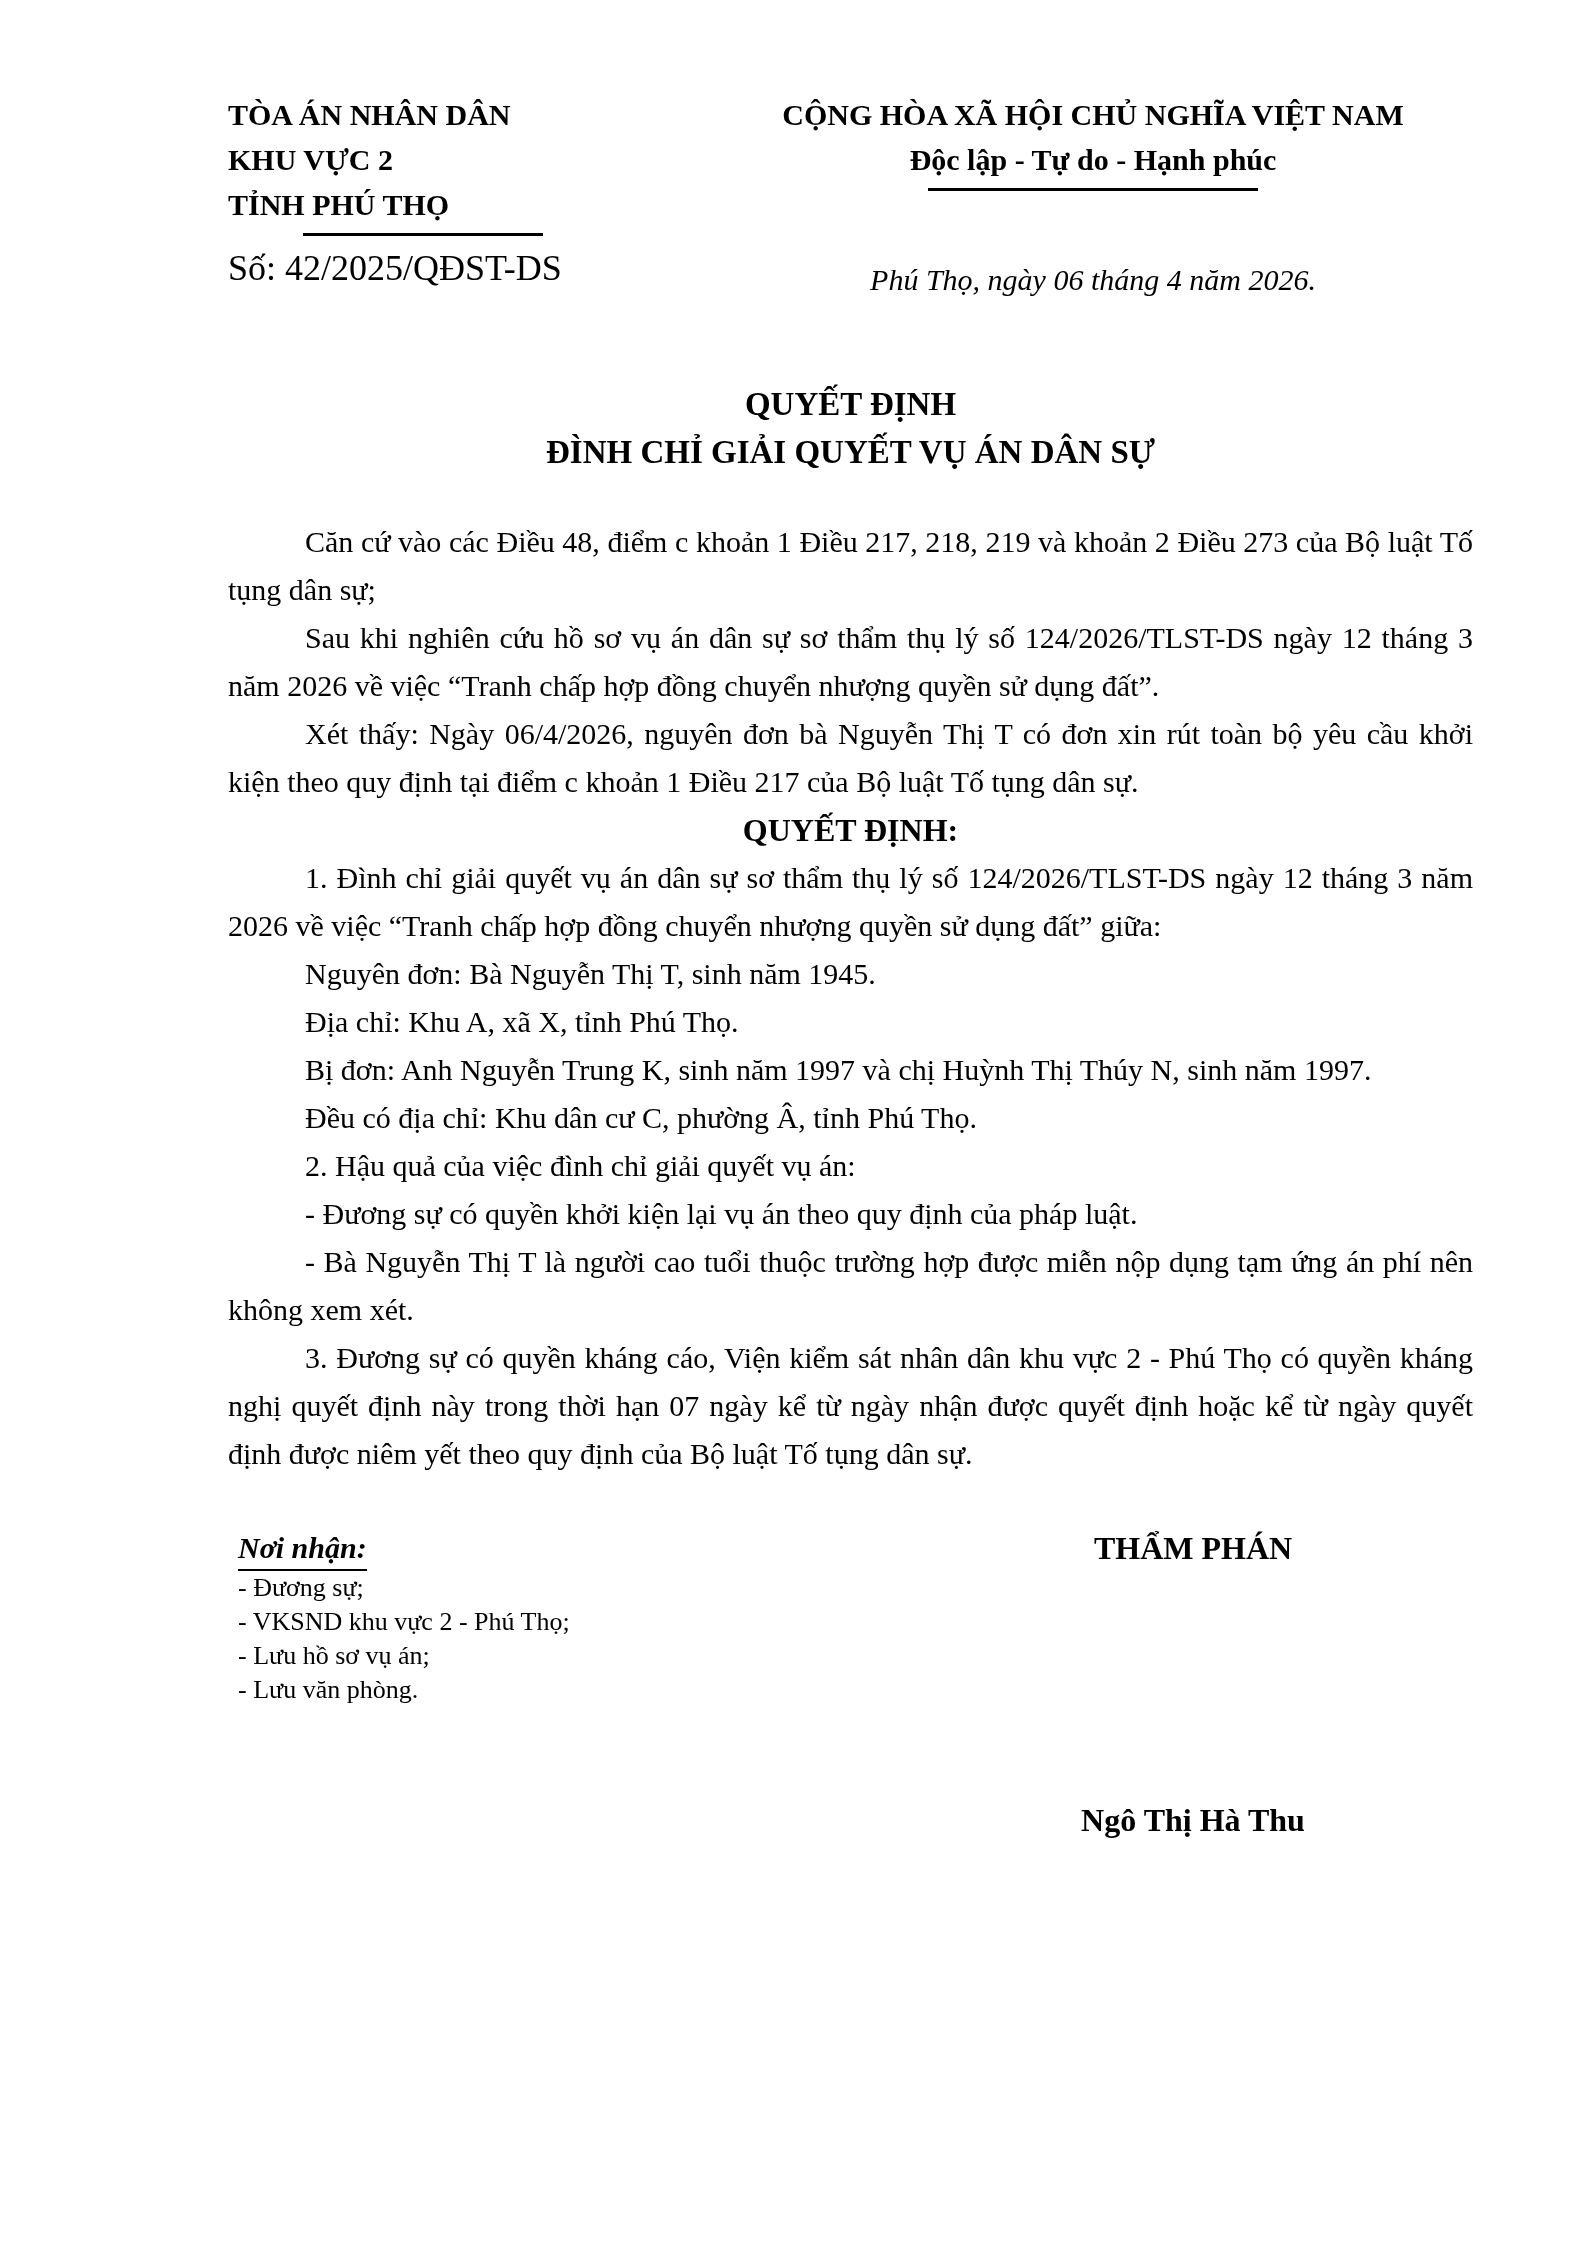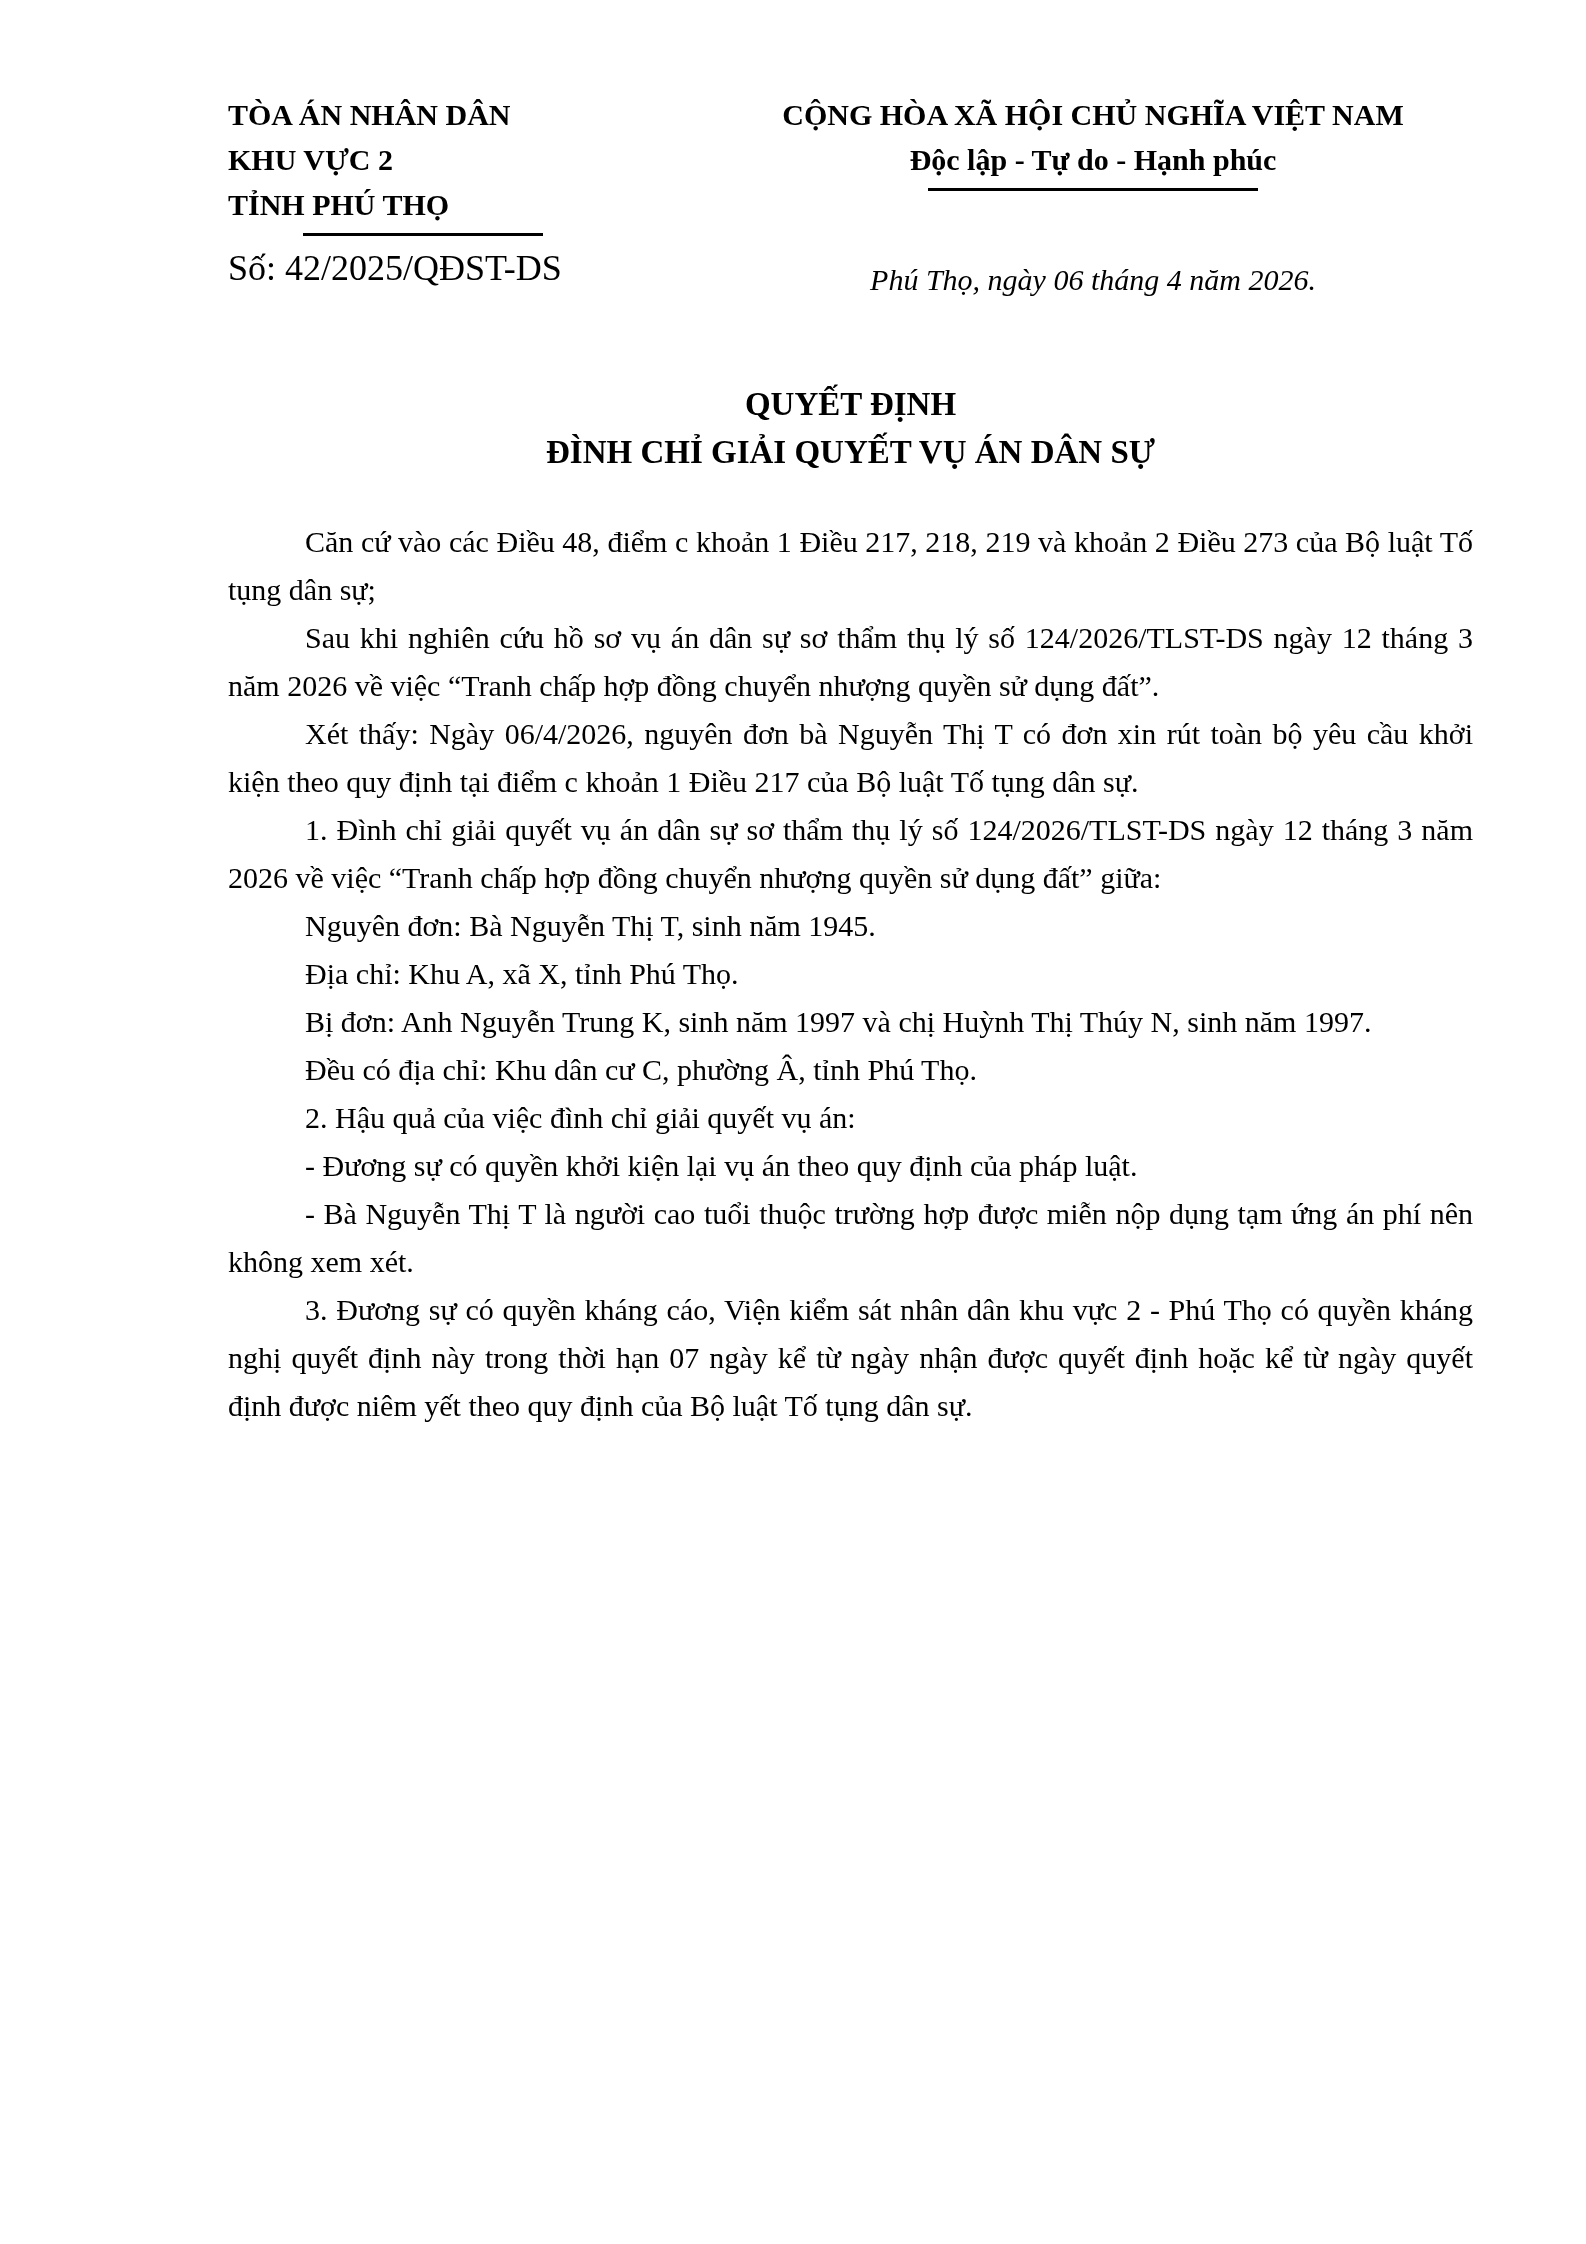--- a/index.html
+++ b/index.html
@@ -154,26 +154,40 @@
   <div class="title-block">
     <div class="title-line">QUYẾT ĐỊNH</div>
     <div class="title-line">ĐÌNH CHỈ GIẢI QUYẾT VỤ ÁN DÂN SỰ</div>
   </div>
 
   <div class="body-block">
     <p>Căn cứ vào các Điều 48, điểm c khoản 1 Điều 217, 218, 219 và khoản 2 Điều 273 của Bộ luật Tố tụng dân sự;</p>
     <p>Sau khi nghiên cứu hồ sơ vụ án dân sự sơ thẩm thụ lý số 124/2026/TLST-DS ngày 12 tháng 3 năm 2026 về việc “Tranh chấp hợp đồng chuyển nhượng quyền sử dụng đất”.</p>
     <p>Xét thấy: Ngày 06/4/2026, nguyên đơn bà Nguyễn Thị T có đơn xin rút toàn bộ yêu cầu khởi kiện theo quy định tại điểm c khoản 1 Điều 217 của Bộ luật Tố tụng dân sự.</p>
 
+    <h2 class="section-heading">QUYẾT ĐỊNH:</h2>
 
     <p>1. Đình chỉ giải quyết vụ án dân sự sơ thẩm thụ lý số 124/2026/TLST-DS ngày 12 tháng 3 năm 2026 về việc “Tranh chấp hợp đồng chuyển nhượng quyền sử dụng đất” giữa:</p>
     <p>Nguyên đơn: Bà Nguyễn Thị T, sinh năm 1945.</p>
     <p>Địa chỉ: Khu A, xã X, tỉnh Phú Thọ.</p>
     <p>Bị đơn: Anh Nguyễn Trung K, sinh năm 1997 và chị Huỳnh Thị Thúy N, sinh năm 1997.</p>
     <p>Đều có địa chỉ: Khu dân cư C, phường Â, tỉnh Phú Thọ.</p>
     <p>2. Hậu quả của việc đình chỉ giải quyết vụ án:</p>
     <p>- Đương sự có quyền khởi kiện lại vụ án theo quy định của pháp luật.</p>
     <p>- Bà Nguyễn Thị T là người cao tuổi thuộc trường hợp được miễn nộp dụng tạm ứng án phí nên không xem xét.</p>
     <p>3. Đương sự có quyền kháng cáo, Viện kiểm sát nhân dân khu vực 2 - Phú Thọ có quyền kháng nghị quyết định này trong thời hạn 07 ngày kể từ ngày nhận được quyết định hoặc kể từ ngày quyết định được niêm yết theo quy định của Bộ luật Tố tụng dân sự.</p>
   </div>
 
+  <div class="foot-row">
+    <div class="foot-left">
+      <span class="recipients-label">Nơi nhận:</span>
+      <div class="recipient">- Đương sự;</div>
+      <div class="recipient">- VKSND khu vực 2 - Phú Thọ;</div>
+      <div class="recipient">- Lưu hồ sơ vụ án;</div>
+      <div class="recipient">- Lưu văn phòng.</div>
+    </div>
+    <div class="foot-right">
+      <div class="judge-title">THẨM PHÁN</div>
+      <div class="judge-name">Ngô Thị Hà Thu</div>
+    </div>
+  </div>
 
 </div>
 
 </body></html>

